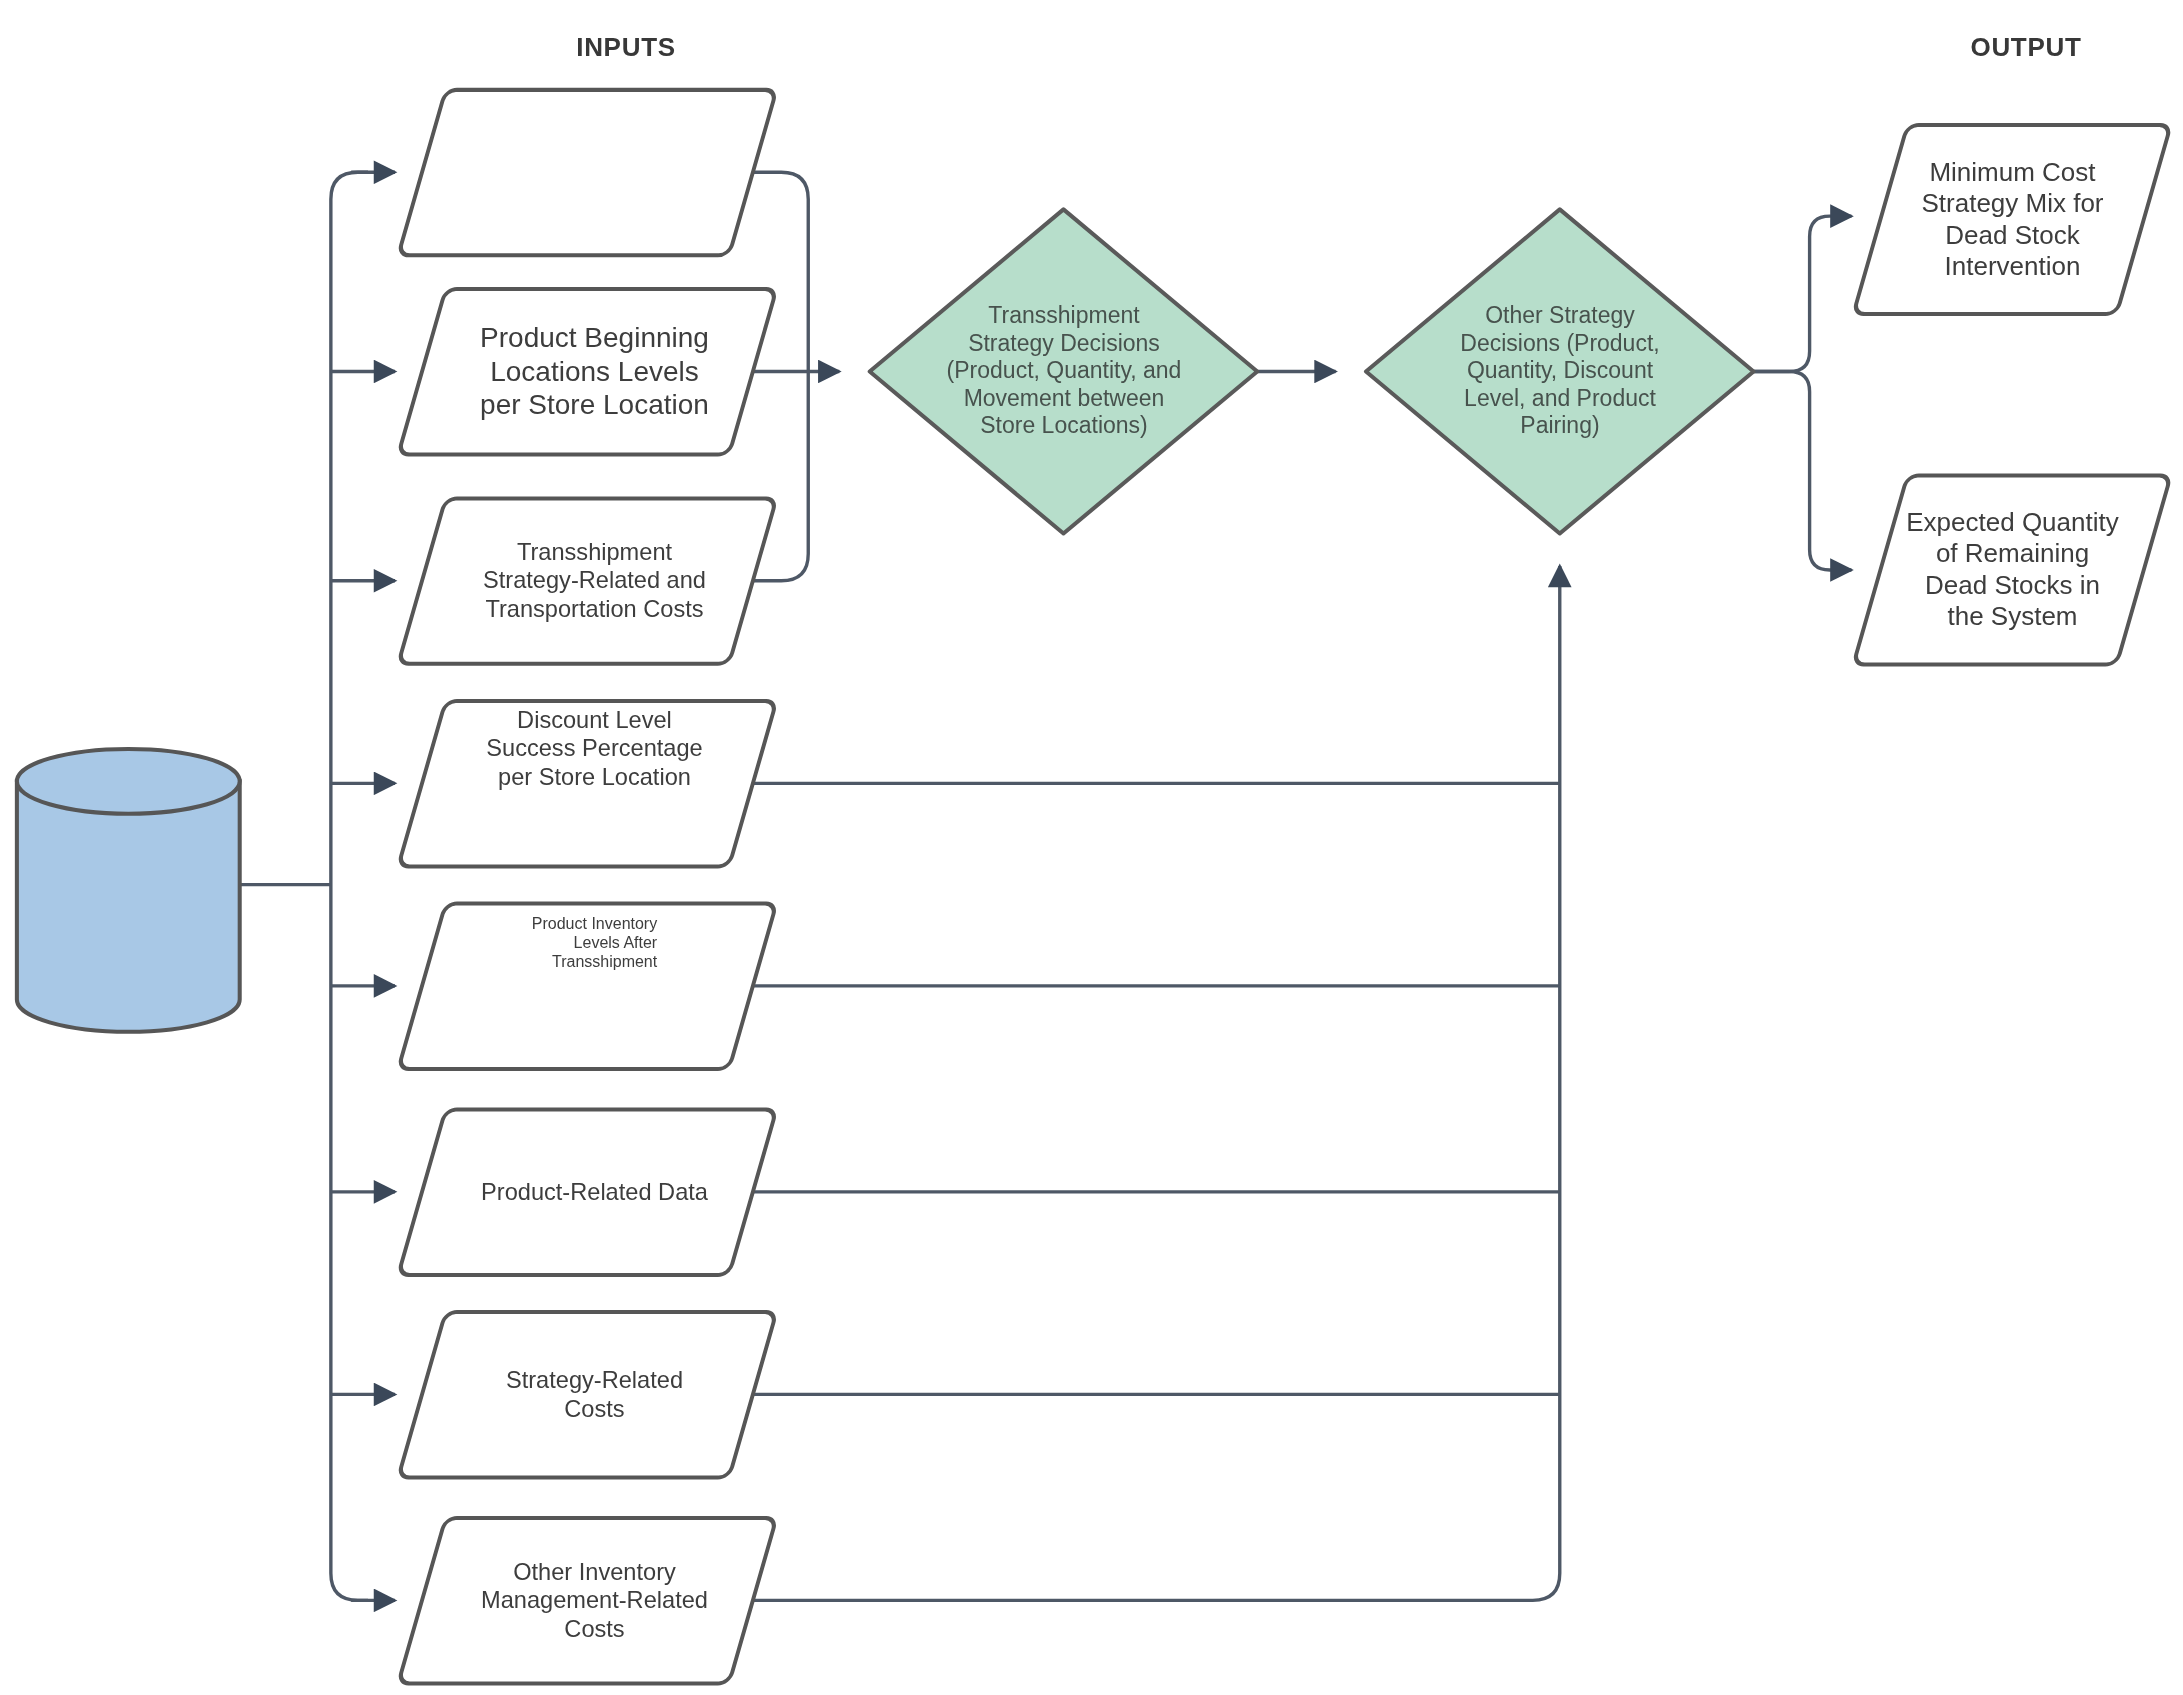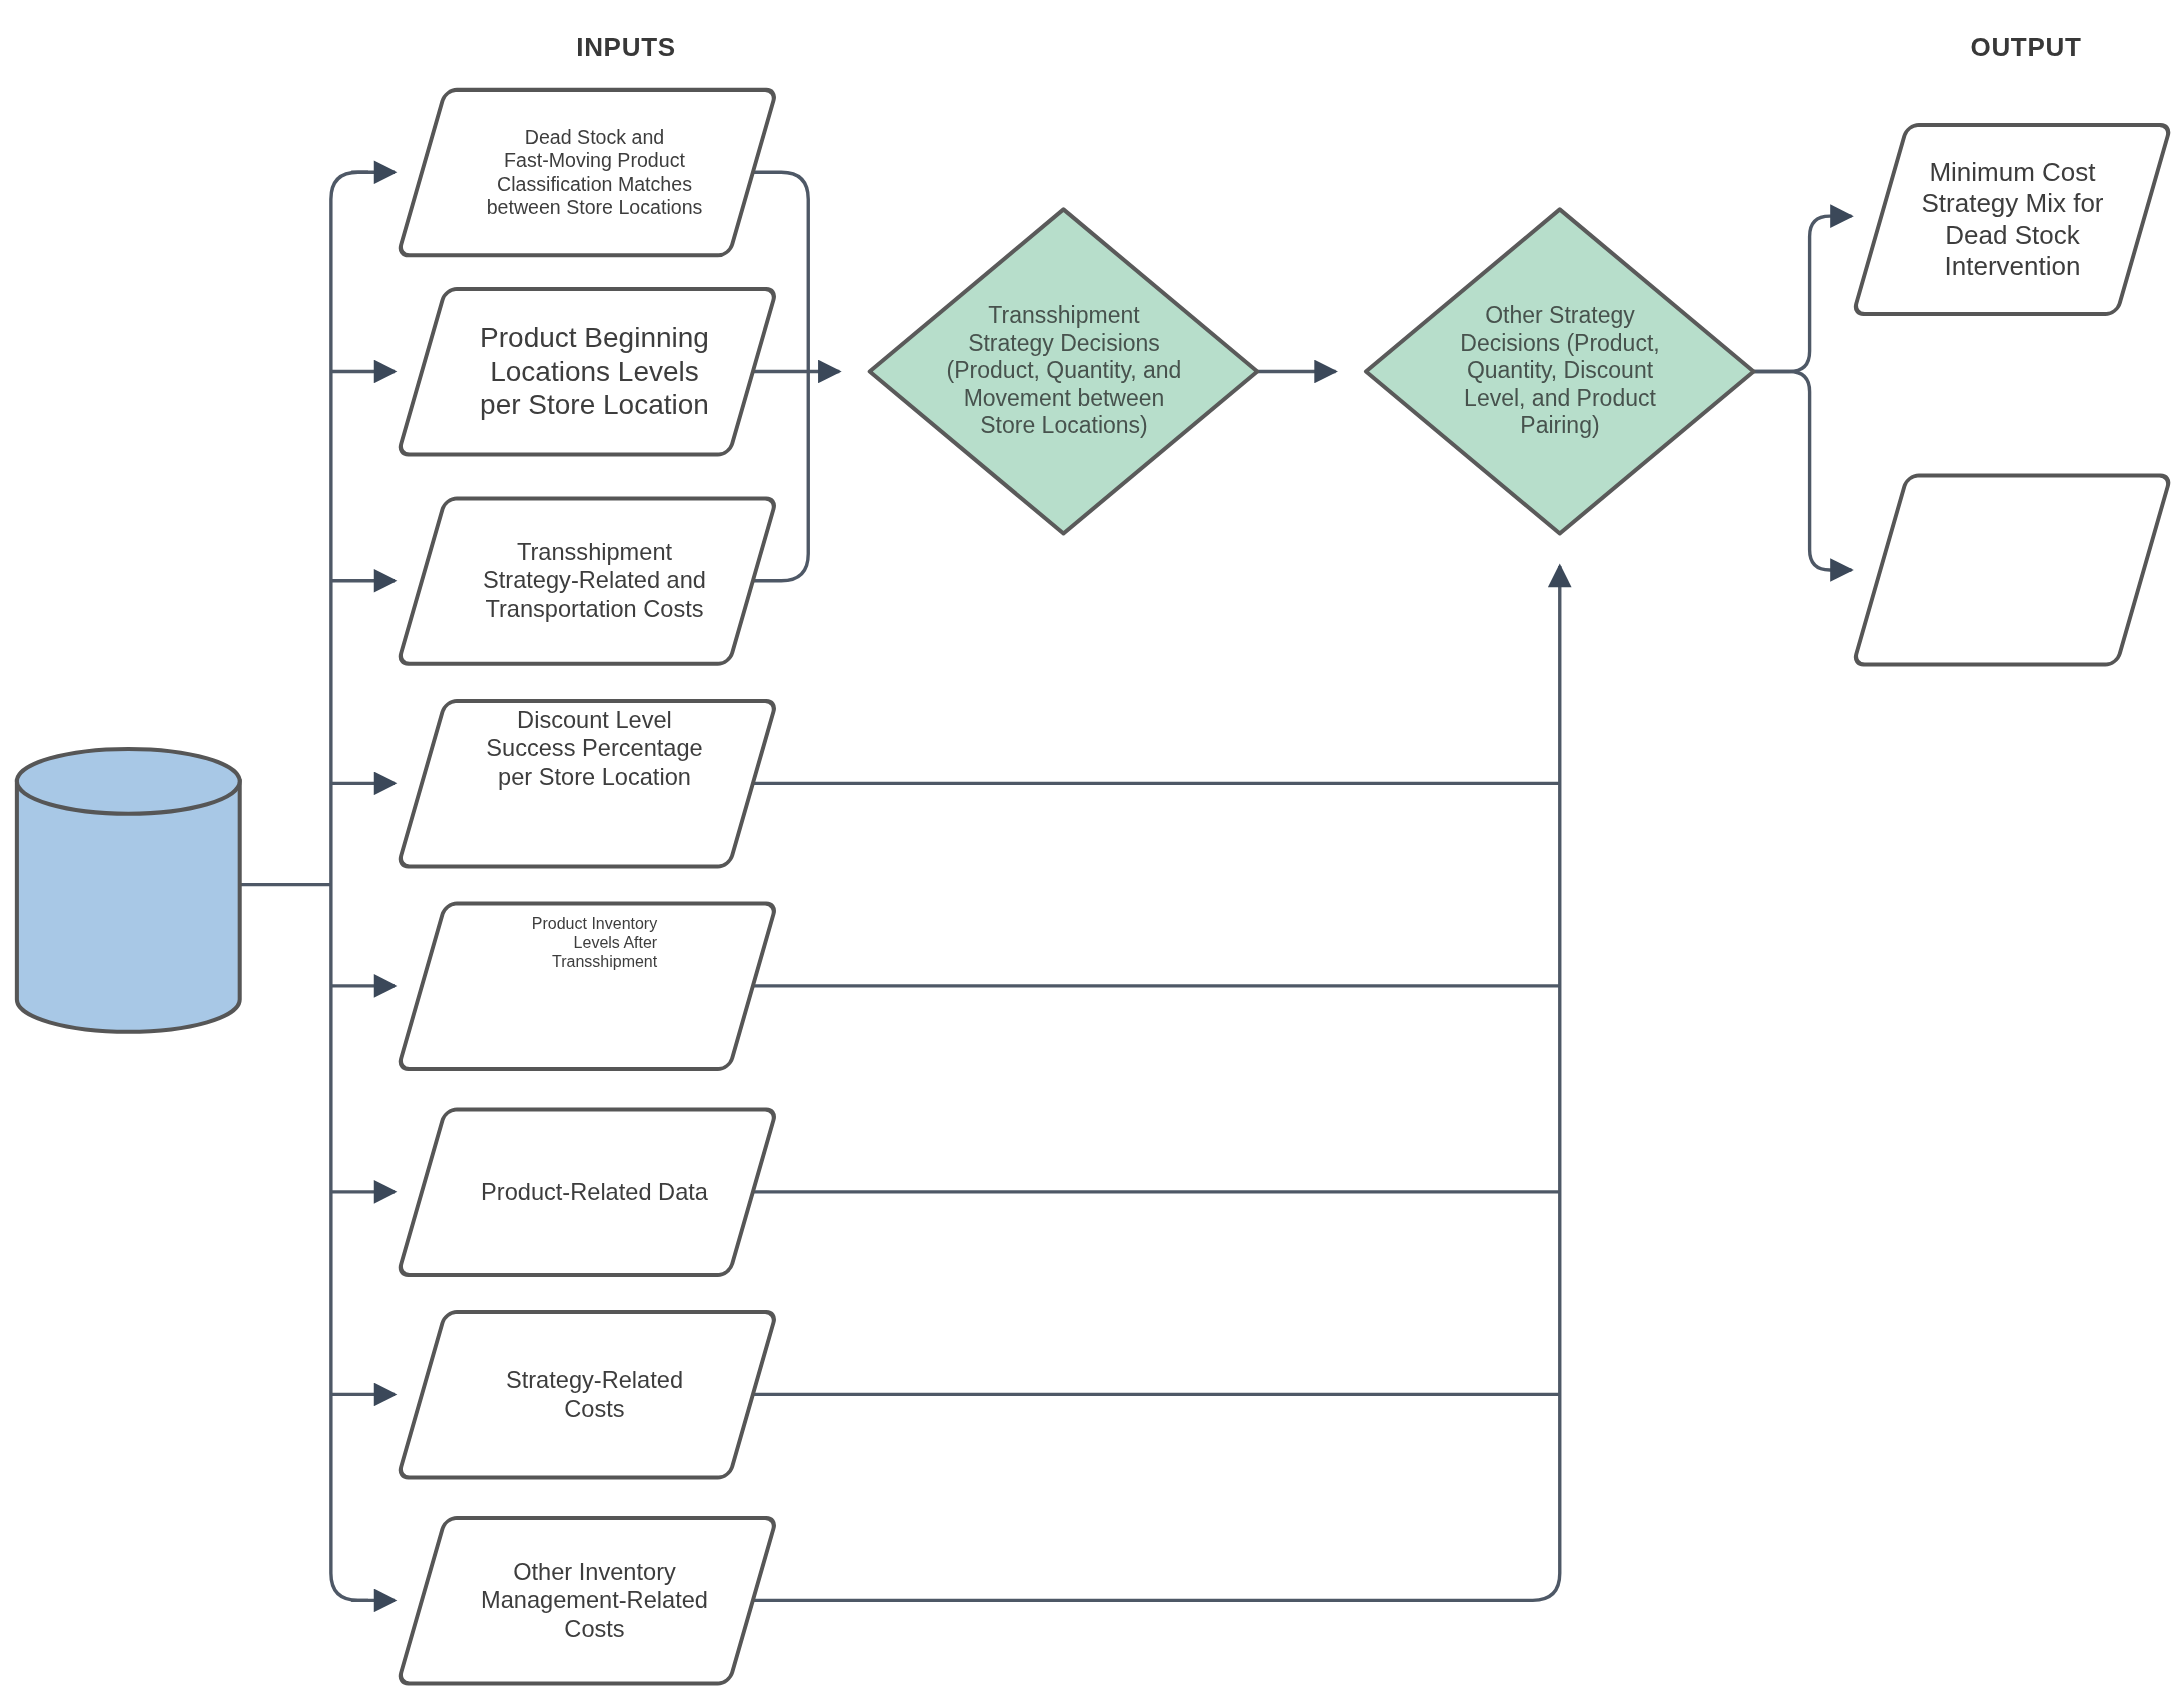--- a/index.html
+++ b/index.html
@@ -112,24 +112,20 @@
       </g>
     <g transform="translate(2825,704) skewX(-16)">
         <rect class="shape" width="390" height="280" rx="16"></rect>
       </g>
   </svg>
 
   <div class="title pos-title-in">INPUTS</div>
   <div class="title pos-title-out">OUTPUT</div>
 
 
-  <div class="label pos-in1">Dead Stock and
-Fast-Moving Product
-Classification Matches
-between Store Locations</div>
   <div class="label pos-in2">Product Beginning
 Locations Levels
 per Store Location</div>
   <div class="label pos-in3">Transshipment
 Strategy-Related and
 Transportation Costs</div>
   <div class="label pos-in4">Discount Level
 Success Percentage
 per Store Location</div>
   <div class="label pos-in5">Product Inventory
@@ -150,14 +146,18 @@
   <div class="label pos-d2">Other Strategy
 Decisions (Product,
 Quantity, Discount
 Level, and Product
 Pairing)</div>
 
   <div class="label pos-out1">Minimum Cost
 Strategy Mix for
 Dead Stock
 Intervention</div>
+  <div class="label pos-out2">Expected Quantity
+of Remaining
+Dead Stocks in
+the System</div>
 </div>
 
 
 </body></html>

